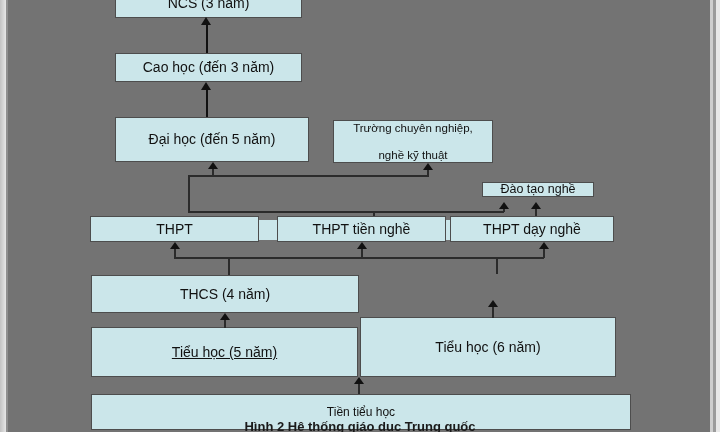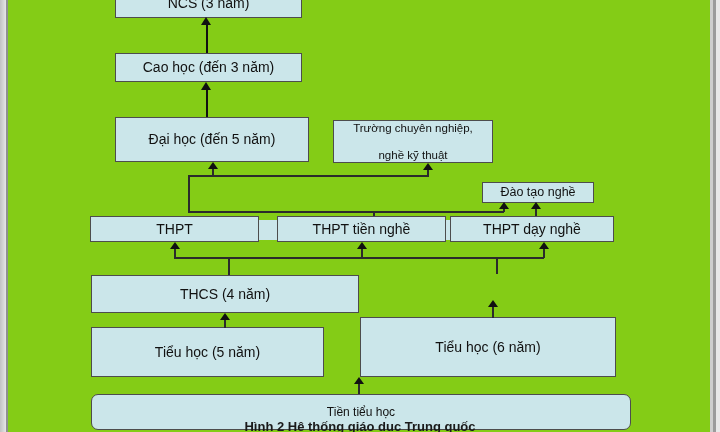--- a/index.html
+++ b/index.html
@@ -1,18 +1,18 @@
 <!DOCTYPE html>
 <html><head>
 <meta charset="utf-8">
 <style>
   html,body{margin:0;padding:0;background:#fff;}
   #stage{
     position:relative;width:720px;height:432px;overflow:hidden;
-    background:#84cc16;font-family:"Liberation Sans","DejaVu Sans",sans-serif;
+    background:#737373;font-family:"Liberation Sans","DejaVu Sans",sans-serif;
     color:#111;
   }
   
   .edge{position:absolute;}
   .edge-left-outer{left:0;top:0;width:6px;height:432px;background:linear-gradient(to right,#c2c2c2,#e6e6e6);}
   .edge-left-line{left:6px;top:0;width:2px;height:432px;background:#8f8f8f;}
   .edge-right-soft{left:710px;top:0;width:3px;height:432px;background:#cfcfcf;}
   .edge-right-line{left:713px;top:0;width:3px;height:432px;background:#9c9c9c;}
   .edge-right-outer{left:716px;top:0;width:4px;height:432px;background:#e9e9e9;}
 
@@ -20,29 +20,29 @@
   .node{
     position:absolute;box-sizing:border-box;
     background:var(--box-fill,#cbe6ea);border:1px solid var(--box-border,#4d4d4d);
     display:flex;flex-direction:column;align-items:center;justify-content:center;
     font-size:14px;text-align:center;line-height:1.2;
   }
   .n-ncs{left:115px;top:-11px;width:187px;height:29px;}
   .n-cao{left:115px;top:53px;width:187px;height:29px;text-align:center;}
   .n-dai{left:115px;top:117px;width:194px;height:45px;}
   .n-truong{left:333px;top:120px;width:160px;height:43px;font-size:11.5px;line-height:1.3;gap:12px;}
-  .n-dao{left:482px;top:182px;width:112px;height:21px;font-size:12.5px;}
+  .n-dao{left:482px;top:182px;width:112px;height:15px;font-size:12.5px;}
   .n-thpt{left:90px;top:216px;width:169px;height:26px;}
   .n-thpt-tien{left:277px;top:216px;width:169px;height:26px;}
   .n-thpt-day{left:450px;top:216px;width:164px;height:26px;}
   .n-thcs4{left:91px;top:275px;width:268px;height:38px;text-align:center;}
   .n-thcs3{left:361px;top:274px;width:270px;height:26px;}
-  .n-tieu5{left:91px;top:327px;width:233px;height:50px;}
+  .n-tieu5{left:91px;top:327px;width:267px;height:50px;text-decoration:underline;}
   .n-tieu6{left:360px;top:317px;width:256px;height:60px;}
-  .n-tien{left:91px;top:394px;width:540px;height:36px;font-size:12px;border-radius:7px;}
+  .n-tien{left:91px;top:394px;width:540px;height:36px;font-size:12px;}
 
   .sliver{position:absolute;background:var(--box-fill,#cbe6ea);}
   .sv1{left:259px;top:220px;width:19px;height:20px;}
   .sv2{left:445px;top:220px;width:18px;height:20px;}
 
   
   .hl,.vl{position:absolute;background:var(--line,#2b2b2b);}
   .hl{height:1.5px;}
   .vl{width:1.5px;}
   .hline1{left:188px;top:175px;width:241px;}

